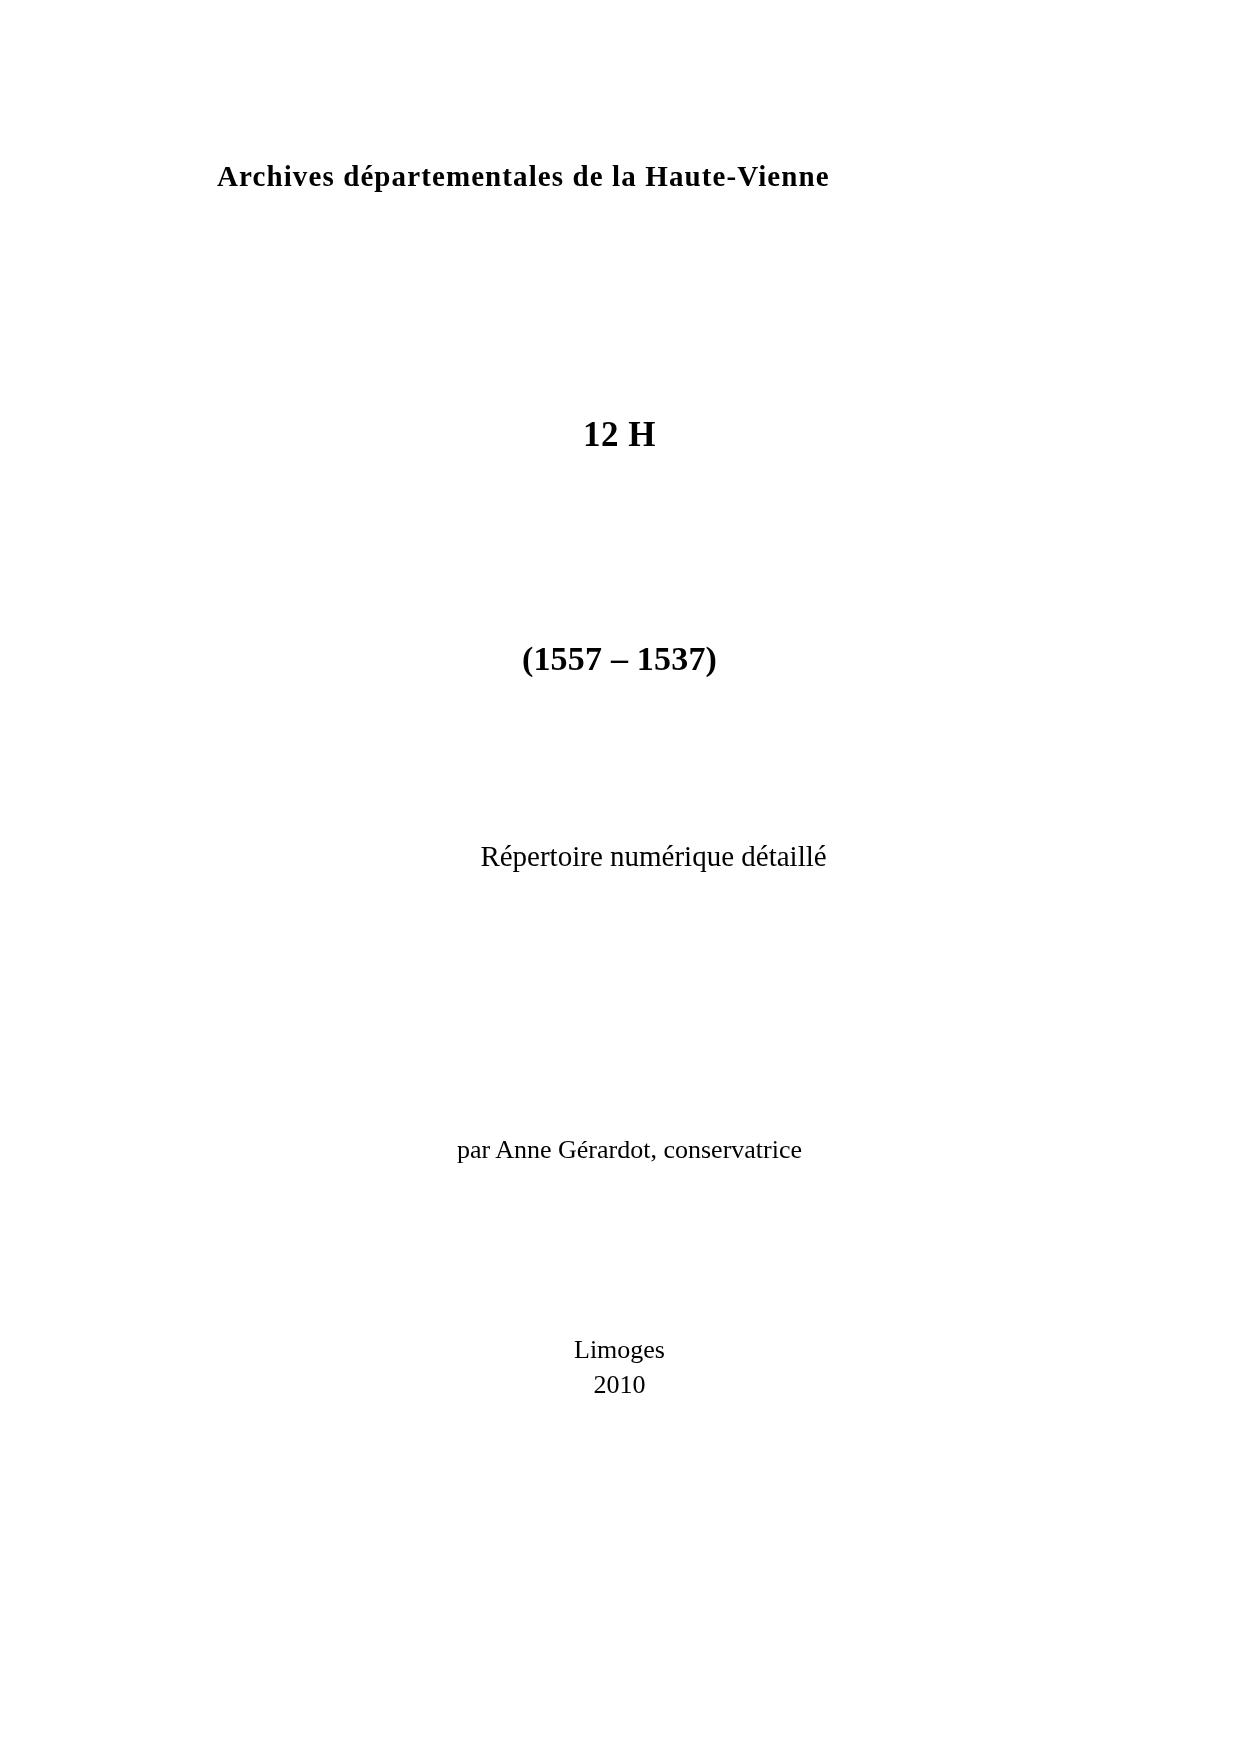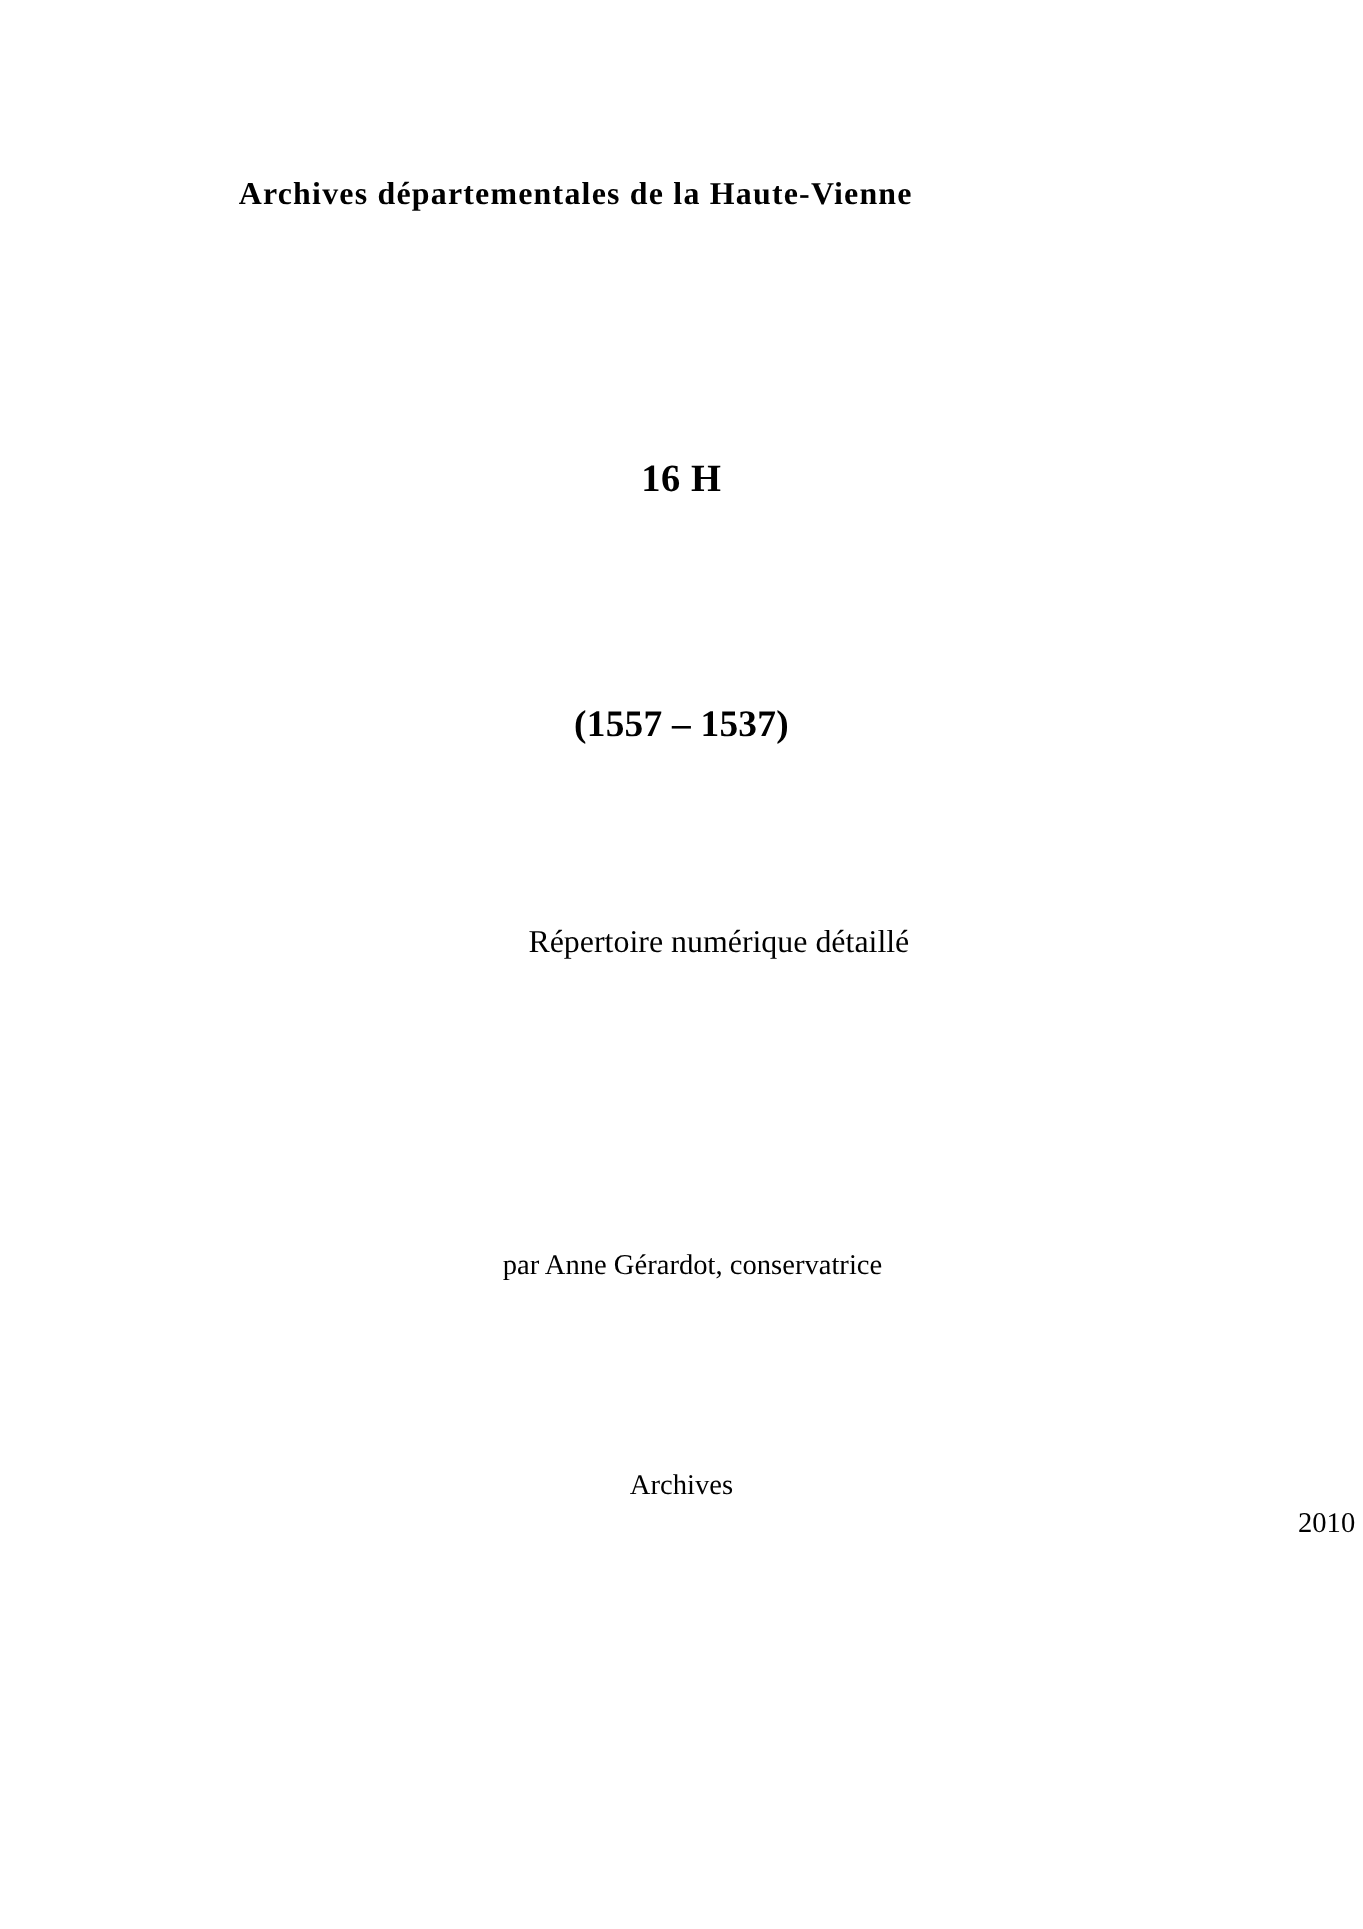--- a/index.html
+++ b/index.html
@@ -64,36 +64,35 @@
   }
   .place {
     top: 1335px;
     font-size: 26px;
     font-weight: normal;
   }
   .year {
     top: 1370px;
     font-size: 26px;
     font-weight: normal;
-    text-align: right;
   }
 </style>
 </head>
 <body>
 
 <div class="page">
 
   <div class="institution">Archives départementales de la Haute-Vienne</div>
 
-  <div class="center-block call-number">16 H</div>
+  <div class="center-block call-number">12 H</div>
 
 
   <div class="center-block date-range">(1557 – 1537)</div>
 
   <div class="center-block subtitle">Répertoire numérique détaillé</div>
 
   <div class="center-block author">par Anne Gérardot, conservatrice</div>
 
-  <div class="center-block place">Archives</div>
+  <div class="center-block place">Limoges</div>
 
   <div class="center-block year">2010</div>
 
 </div>
 
 </body></html>

